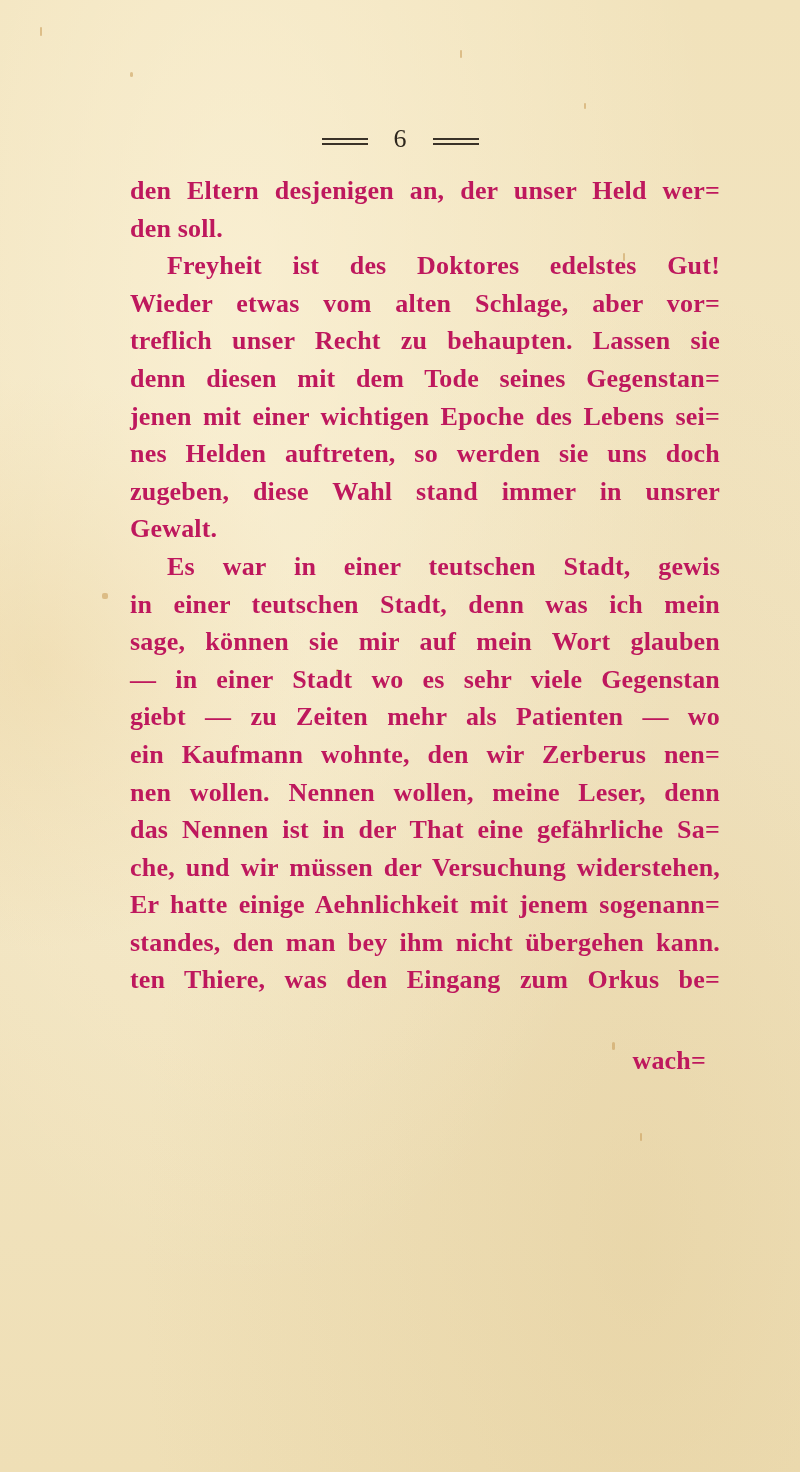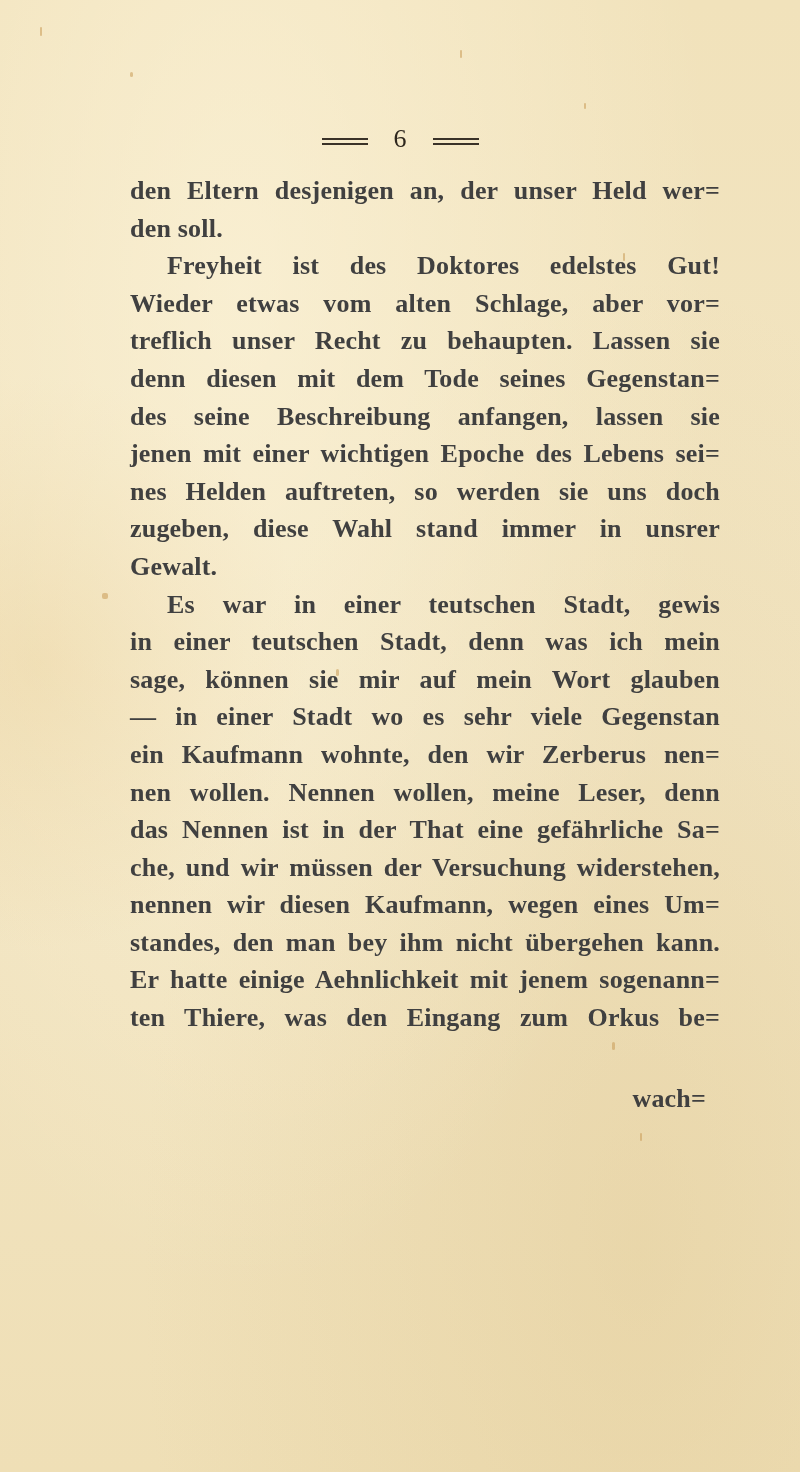--- a/index.html
+++ b/index.html
@@ -55,21 +55,21 @@
       left: 130px;
       top: 172px;
       width: 590px;
     }
     .line {
       height: 37.6px;
       line-height: 37.6px;
       font-size: 26px;
       font-family: "Liberation Serif", "DejaVu Serif", serif;
       font-weight: bold;
-      color: #404040;
+      color: #be185d;
       white-space: nowrap;
       text-align: justify;
       text-align-last: justify;
       letter-spacing: 0.2px;
     }
     .line.indent { padding-left: 37px; }
     .line.last { text-align-last: left; }
     .line.catch {
       text-align: right;
       text-align-last: right;
@@ -108,35 +108,34 @@
 
   <div class="text-block">
 
     <div class="line">den Eltern desjenigen an, der unser Held wer=</div>
     <div class="line last">den soll.</div>
 
     <div class="line indent">Freyheit ist des Doktores edelstes Gut!</div>
     <div class="line">Wieder etwas vom alten Schlage, aber vor=</div>
     <div class="line">treflich unser Recht zu behaupten. Lassen sie</div>
     <div class="line">denn diesen mit dem Tode seines Gegenstan=</div>
-    <div class="line">des seine Beschreibung anfangen, lassen sie</div>
     <div class="line">jenen mit einer wichtigen Epoche des Lebens sei=</div>
     <div class="line">nes Helden auftreten, so werden sie uns doch</div>
     <div class="line">zugeben, diese Wahl stand immer in unsrer</div>
     <div class="line last">Gewalt.</div>
 
     <div class="line indent">Es war in einer teutschen Stadt, gewis</div>
     <div class="line">in einer teutschen Stadt, denn was ich mein</div>
     <div class="line">sage, können sie mir auf mein Wort glauben</div>
     <div class="line">— in einer Stadt wo es sehr viele Gegenstan</div>
+    <div class="line">giebt — zu Zeiten mehr als Patienten — wo</div>
     <div class="line">ein Kaufmann wohnte, den wir Zerberus nen=</div>
     <div class="line">nen wollen. Nennen wollen, meine Leser, denn</div>
     <div class="line">das Nennen ist in der That eine gefährliche Sa=</div>
     <div class="line">che, und wir müssen der Versuchung widerstehen,</div>
-    <div class="line">nennen wir diesen Kaufmann, wegen eines Um=</div>
+    <div class="line">Er hatte einige Aehnlichkeit mit jenem sogenann=</div>
     <div class="line">standes, den man bey ihm nicht übergehen kann.</div>
-    <div class="line">Er hatte einige Aehnlichkeit mit jenem sogenann=</div>
     <div class="line">ten Thiere, was den Eingang zum Orkus be=</div>
 
     <div class="line catch">wach=</div>
   </div>
 
 </div>
 
 </body></html>

